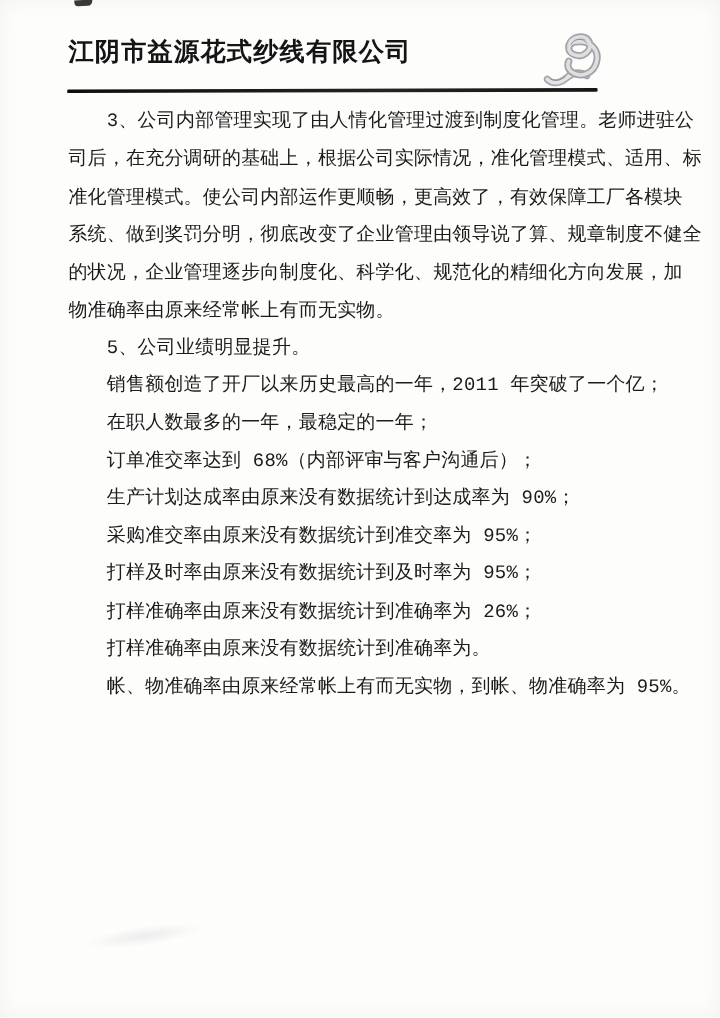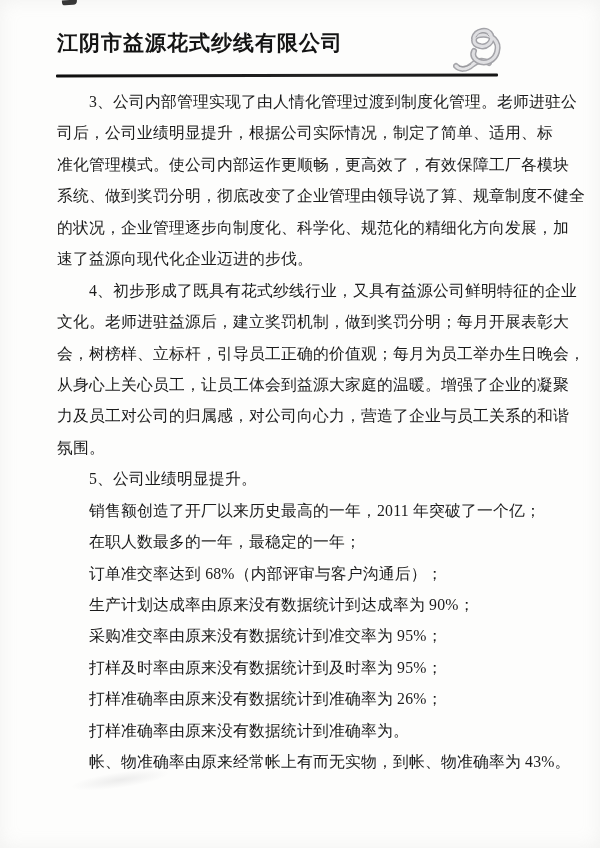--- a/index.html
+++ b/index.html
@@ -55,20 +55,21 @@
     letter-spacing: 0.2px;
     color: #1b1b1b;
   }
   .text-line {
     height: 31.45px;
     line-height: 31.45px;
     white-space: nowrap;
   }
   .text-line.indent {
     padding-left: 32px;
+    font-family: Liberation Mono, monospace;
   }
   
   .scan-artifact-top {
     position: absolute;
     left: 62px;
     top: 0;
     width: 15px;
     height: 5px;
     background: #1c1c1c;
     border-radius: 0 0 4px 3px;
@@ -110,49 +111,41 @@
       </g>
     </svg>
   </div>
 
   <div class="header-rule"></div>
 
   <div class="content">
 
     <div>
       <div class="text-line indent">3、公司内部管理实现了由人情化管理过渡到制度化管理。老师进驻公</div>
-      <div class="text-line">司后，公司业绩明显提升，根据公司实际情况，制定了简单、适用、标</div>
+      <div class="text-line">司后，在充分调研的基础上，根据公司实际情况，准化管理模式、适用、标</div>
       <div class="text-line">准化管理模式。使公司内部运作更顺畅，更高效了，有效保障工厂各模块</div>
       <div class="text-line">系统、做到奖罚分明，彻底改变了企业管理由领导说了算、规章制度不健全</div>
       <div class="text-line">的状况，企业管理逐步向制度化、科学化、规范化的精细化方向发展，加</div>
-      <div class="text-line">速了益源向现代化企业迈进的步伐。</div>
+      <div class="text-line">物准确率由原来经常帐上有而无实物。</div>
     </div>
 
-    <div>
-      <div class="text-line indent">4、初步形成了既具有花式纱线行业，又具有益源公司鲜明特征的企业</div>
-      <div class="text-line">文化。老师进驻益源后，建立奖罚机制，做到奖罚分明；每月开展表彰大</div>
-      <div class="text-line">会，树榜样、立标杆，引导员工正确的价值观；每月为员工举办生日晚会，</div>
-      <div class="text-line">从身心上关心员工，让员工体会到益源大家庭的温暖。增强了企业的凝聚</div>
-      <div class="text-line">力及员工对公司的归属感，对公司向心力，营造了企业与员工关系的和谐</div>
-      <div class="text-line">氛围。</div>
-    </div>
 
     <div>
       <div class="text-line indent">5、公司业绩明显提升。</div>
     </div>
 
     <div>
       <div class="text-line indent">销售额创造了开厂以来历史最高的一年，2011 年突破了一个亿；</div>
       <div class="text-line indent">在职人数最多的一年，最稳定的一年；</div>
       <div class="text-line indent">订单准交率达到 68%（内部评审与客户沟通后）；</div>
       <div class="text-line indent">生产计划达成率由原来没有数据统计到达成率为 90%；</div>
       <div class="text-line indent">采购准交率由原来没有数据统计到准交率为 95%；</div>
       <div class="text-line indent">打样及时率由原来没有数据统计到及时率为 95%；</div>
       <div class="text-line indent">打样准确率由原来没有数据统计到准确率为 26%；</div>
       <div class="text-line indent">打样准确率由原来没有数据统计到准确率为。</div>
-      <div class="text-line indent">帐、物准确率由原来经常帐上有而无实物，到帐、物准确率为 43%。</div>
+      <div class="text-line indent">帐、物准确率由原来经常帐上有而无实物，到帐、物准确率为 95%。</div>
     </div>
 
   </div>
 
   <div class="scan-smudge-bottom"></div>
 
 </div>
 
 </body></html>

